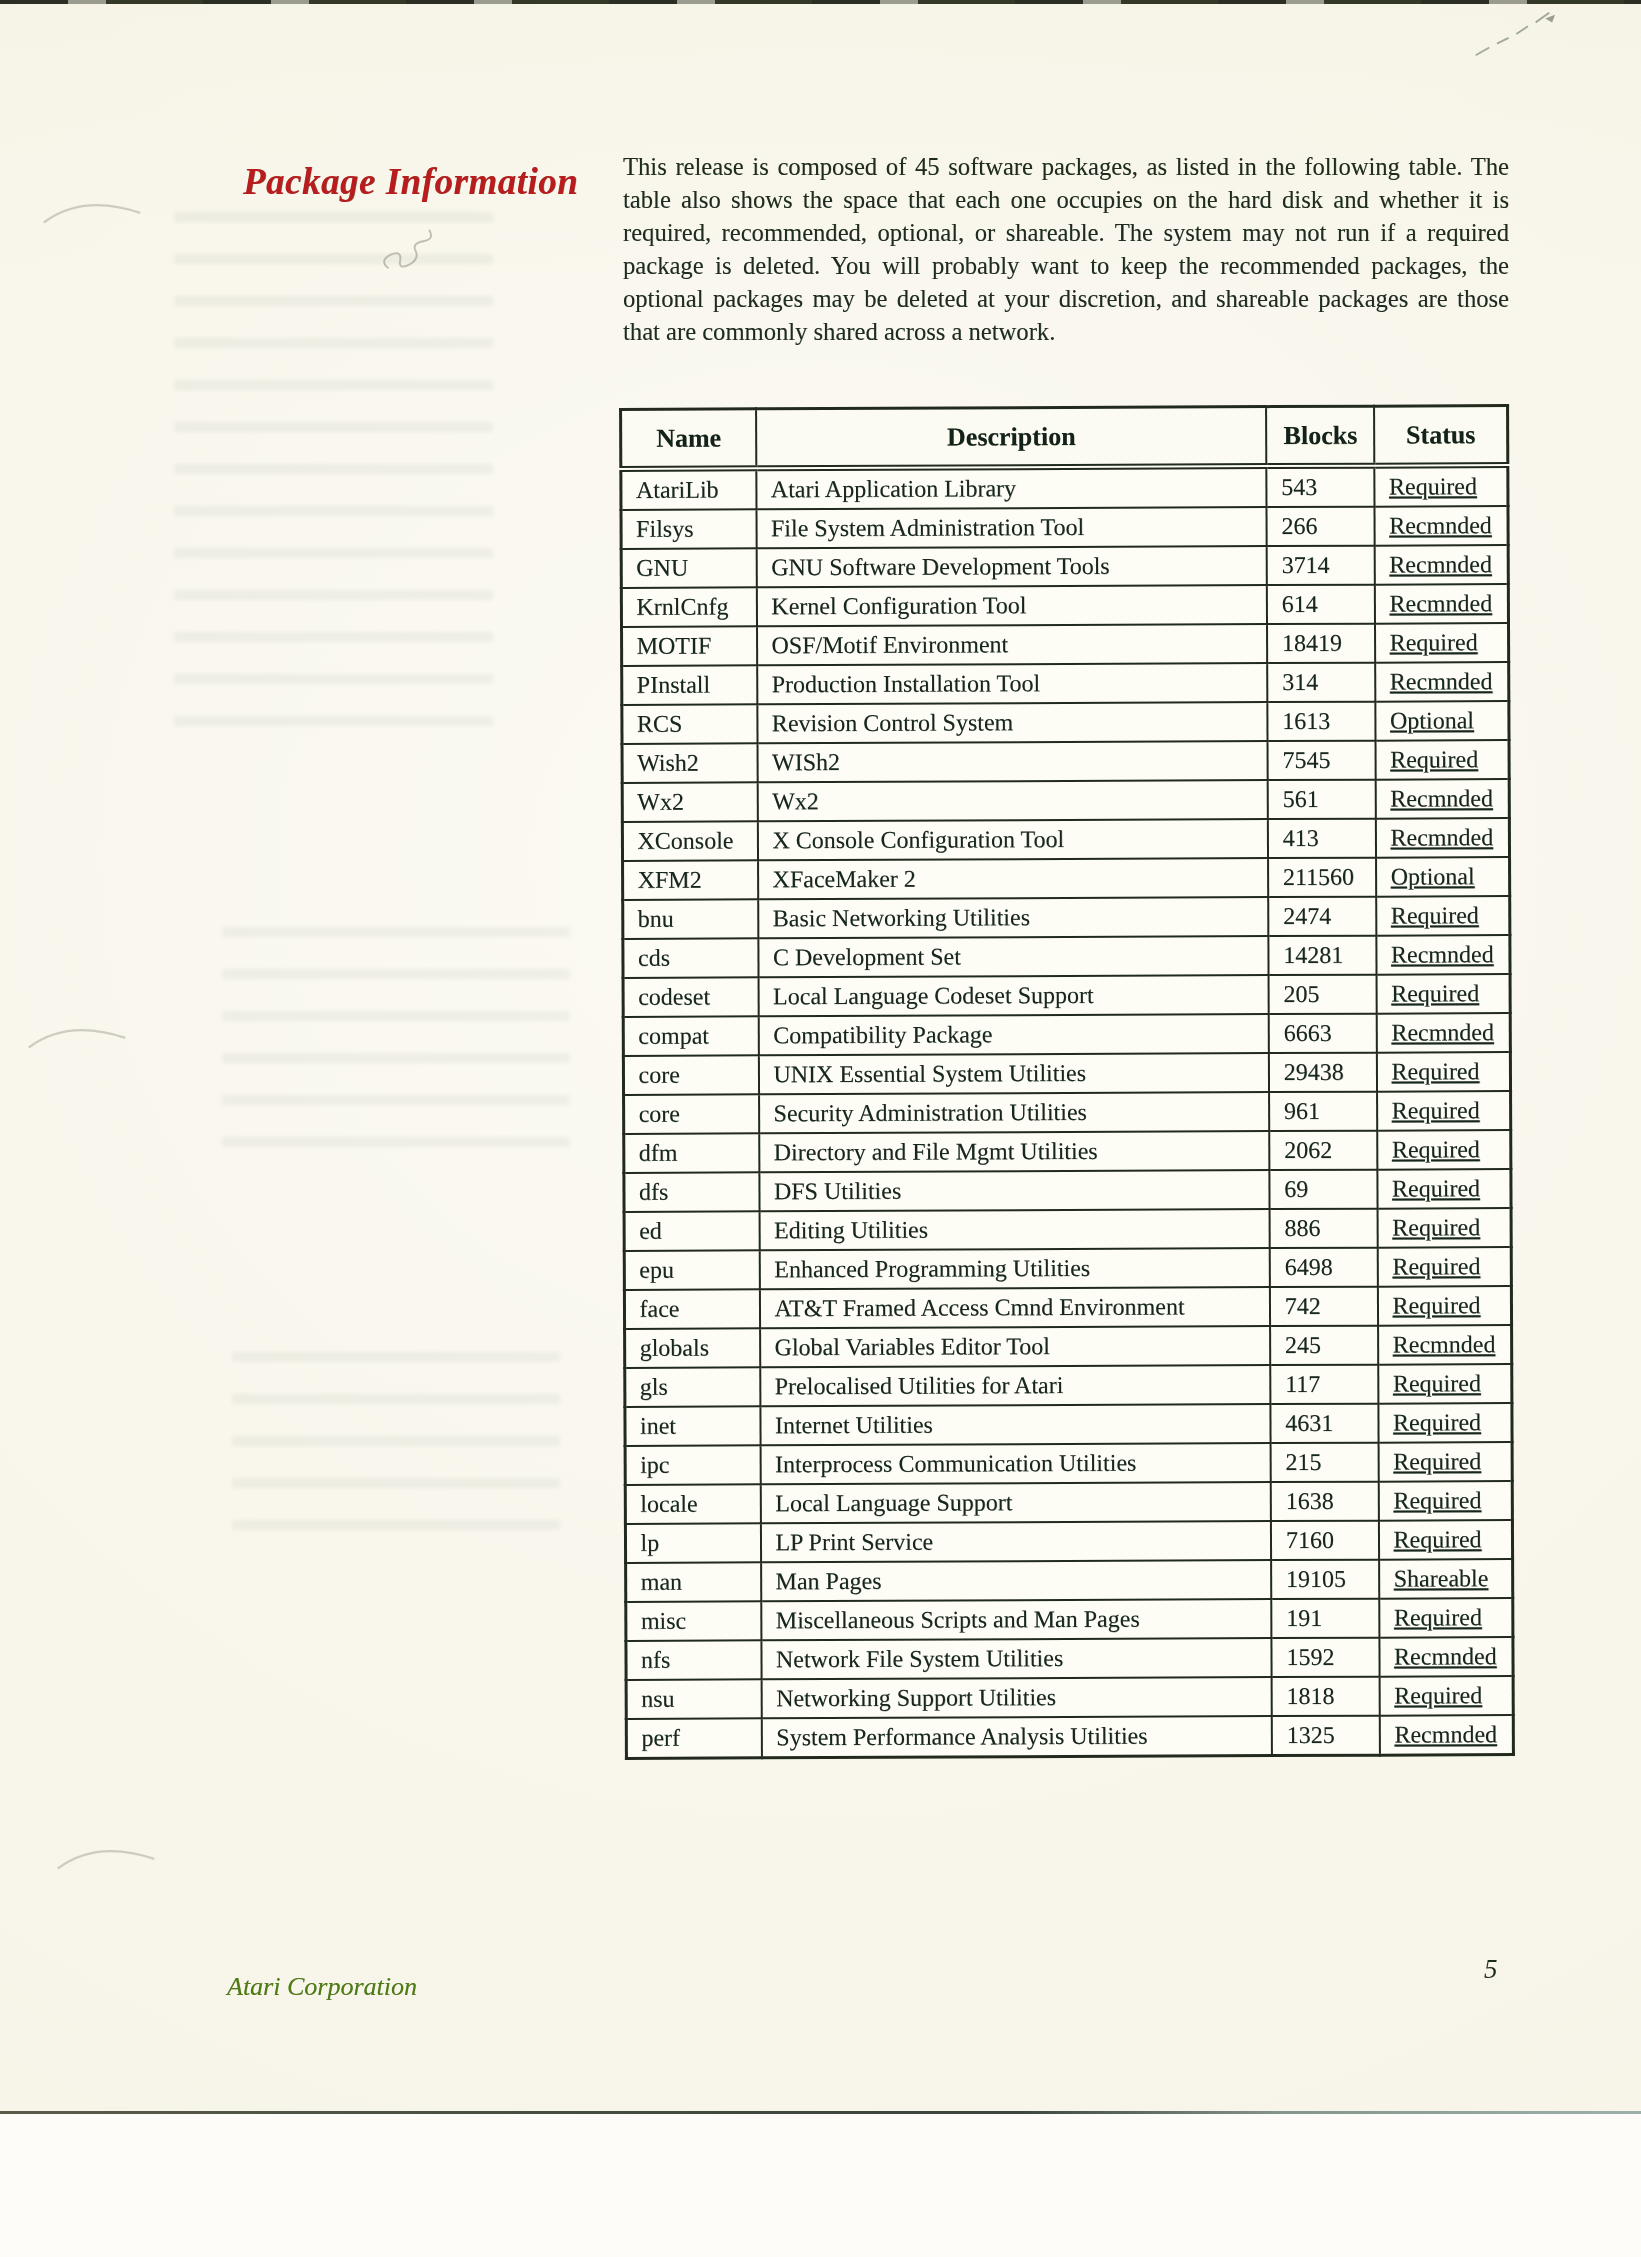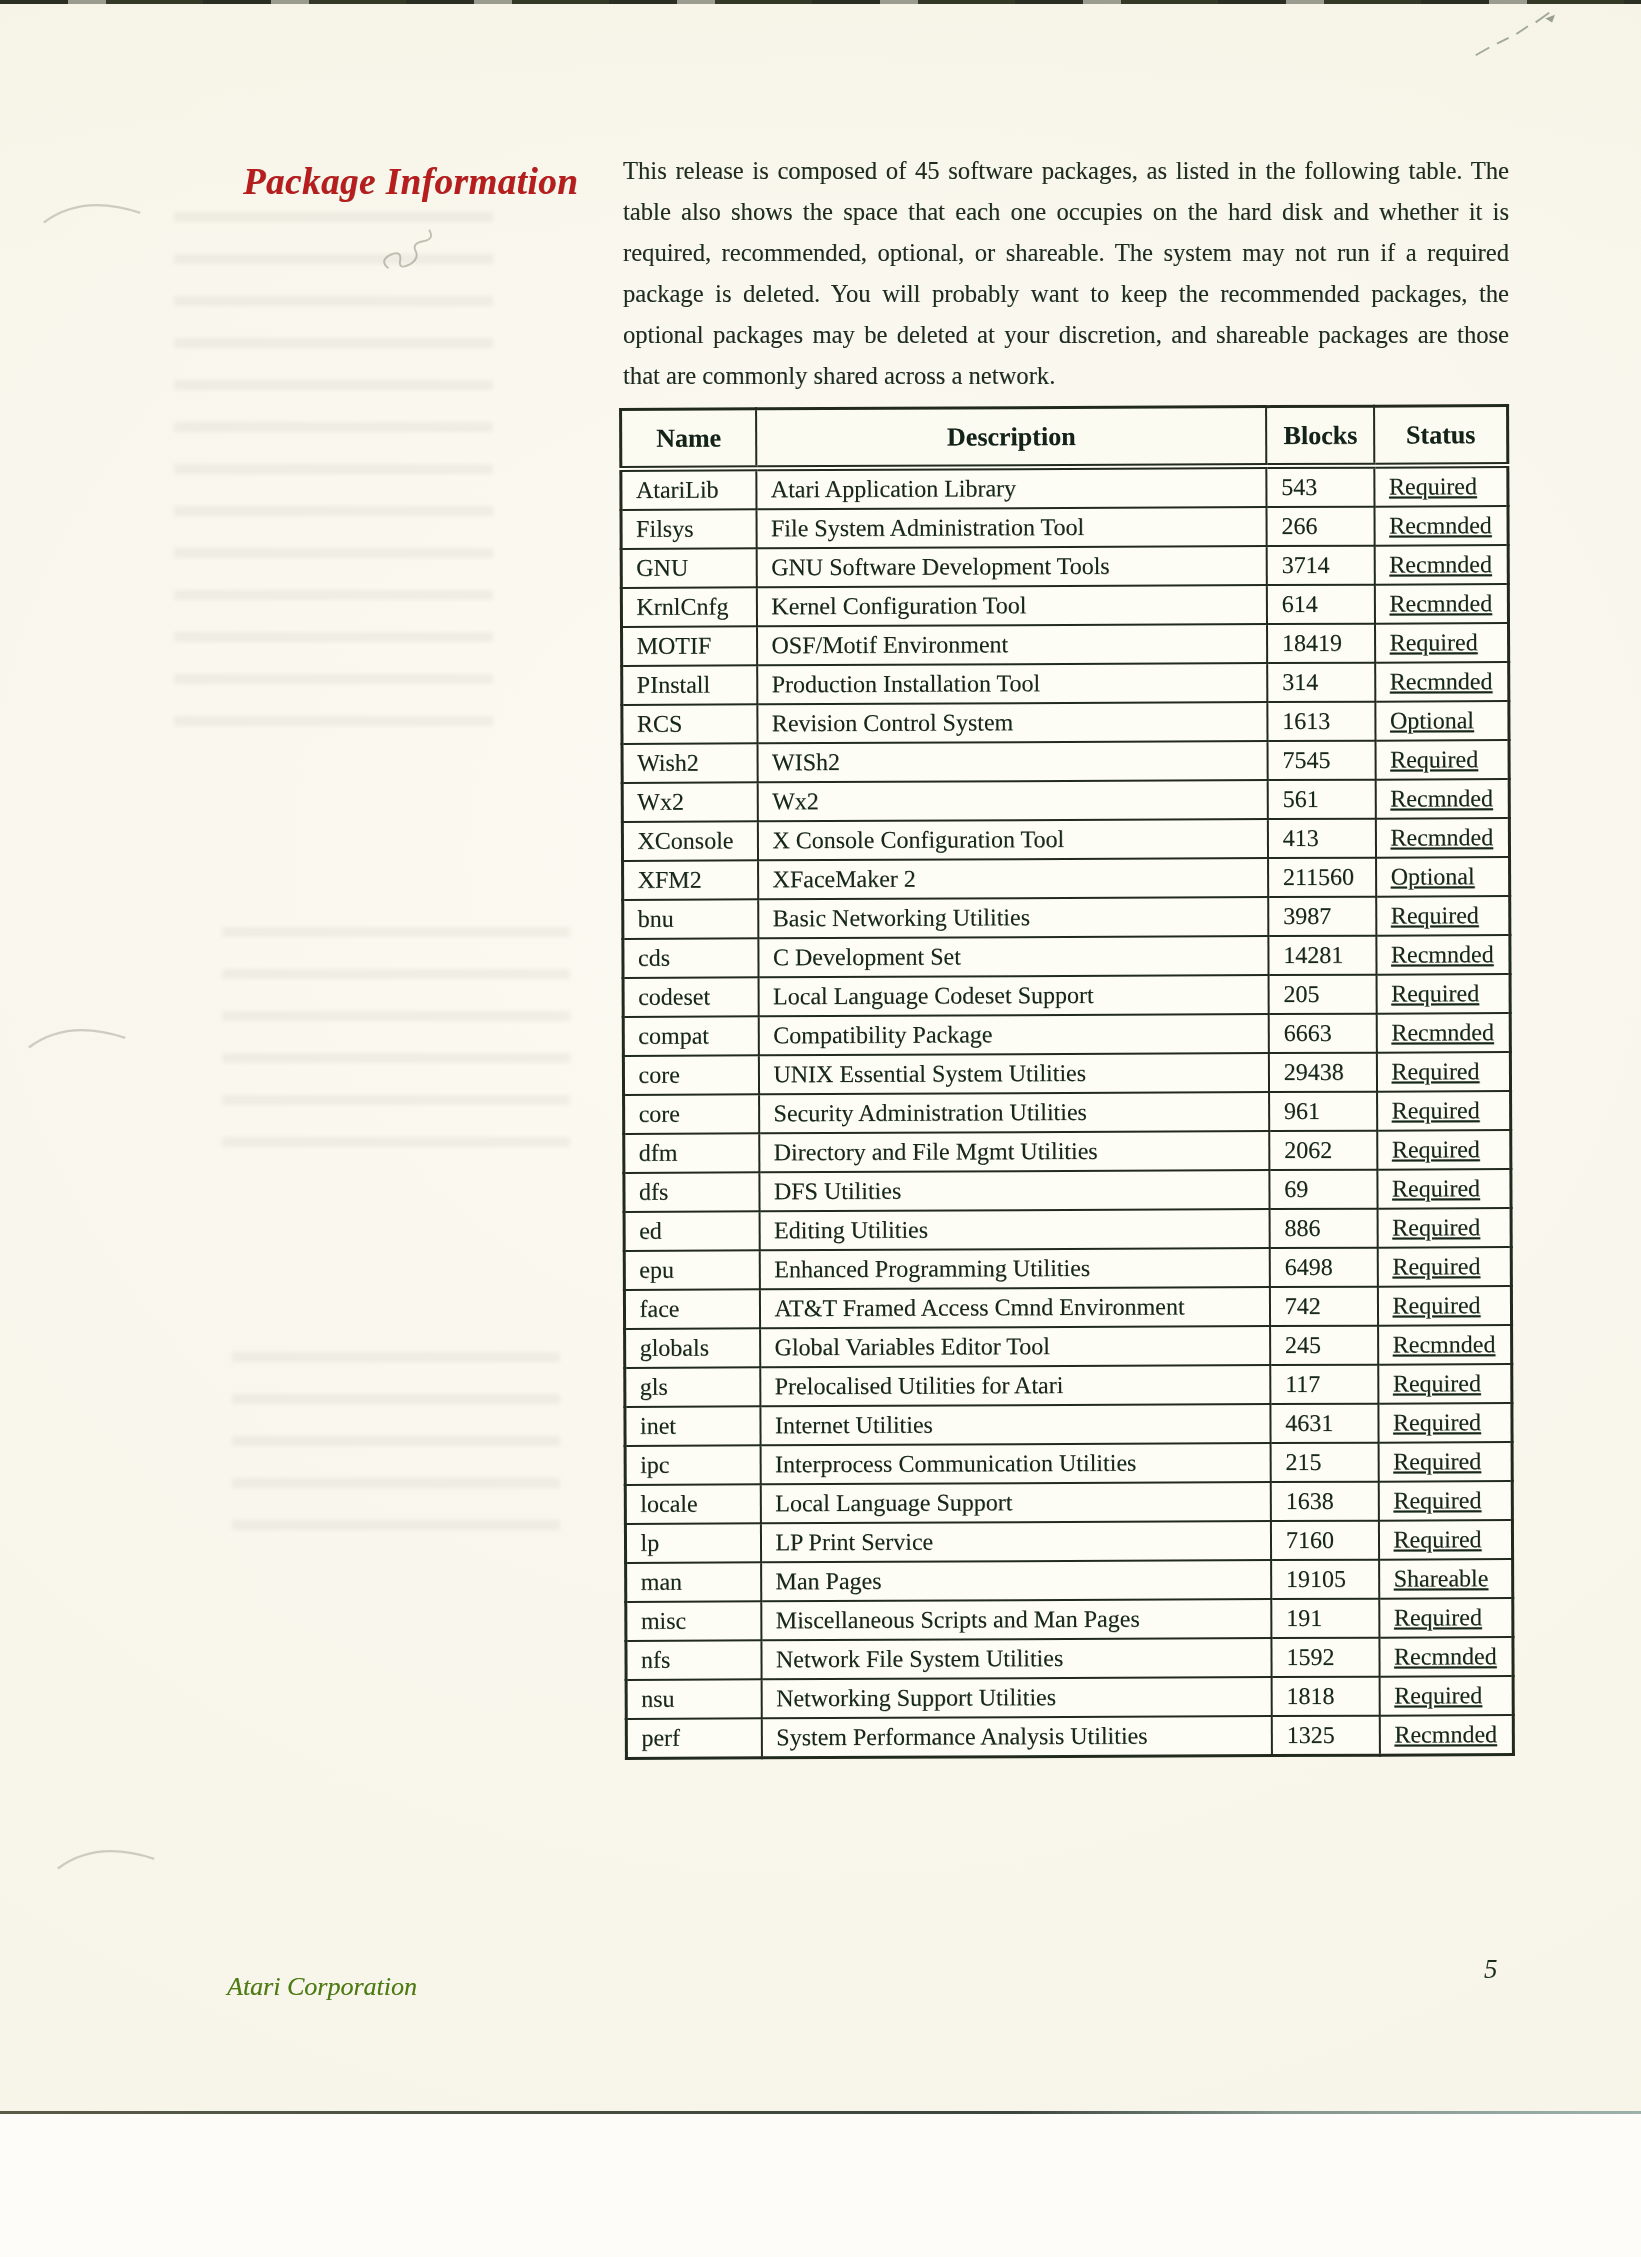--- a/index.html
+++ b/index.html
@@ -35,21 +35,21 @@
   }
 
   .heading{
     position:absolute;left:243px;top:160px;margin:0;
     font-size:37px;font-weight:bold;font-style:italic;
     color:#b91c1c;letter-spacing:0.5px;
     text-shadow:0.4px 0.4px 0.5px rgba(22,37,26,0.45);
   }
   .intro{
     position:absolute;left:623px;top:150px;width:886px;margin:0;
-    font-size:24.6px;line-height:41px;text-align:justify;
+    font-size:24.6px;line-height:33px;text-align:justify;
     color:#1d2c1f;
     text-shadow:0.3px 0.3px 0.4px rgba(25,40,25,0.35);
   }
 
   table.pkg{
     position:absolute;left:622px;top:406px;width:890px;
     border-collapse:collapse;background:#fdfcf5;
     transform:rotate(-0.25deg);
     border:3.9px solid #212a1d;
     table-layout:fixed;
@@ -196,21 +196,21 @@
       </tr>
       <tr>
         <td class="col-name">XFM2</td>
         <td class="col-desc">XFaceMaker 2</td>
         <td class="col-blocks">211560</td>
         <td class="col-status">Optional</td>
       </tr>
       <tr>
         <td class="col-name">bnu</td>
         <td class="col-desc">Basic Networking Utilities</td>
-        <td class="col-blocks">3987</td>
+        <td class="col-blocks">2474</td>
         <td class="col-status">Required</td>
       </tr>
       <tr>
         <td class="col-name">cds</td>
         <td class="col-desc">C Development Set</td>
         <td class="col-blocks">14281</td>
         <td class="col-status">Recmnded</td>
       </tr>
       <tr>
         <td class="col-name">codeset</td>

